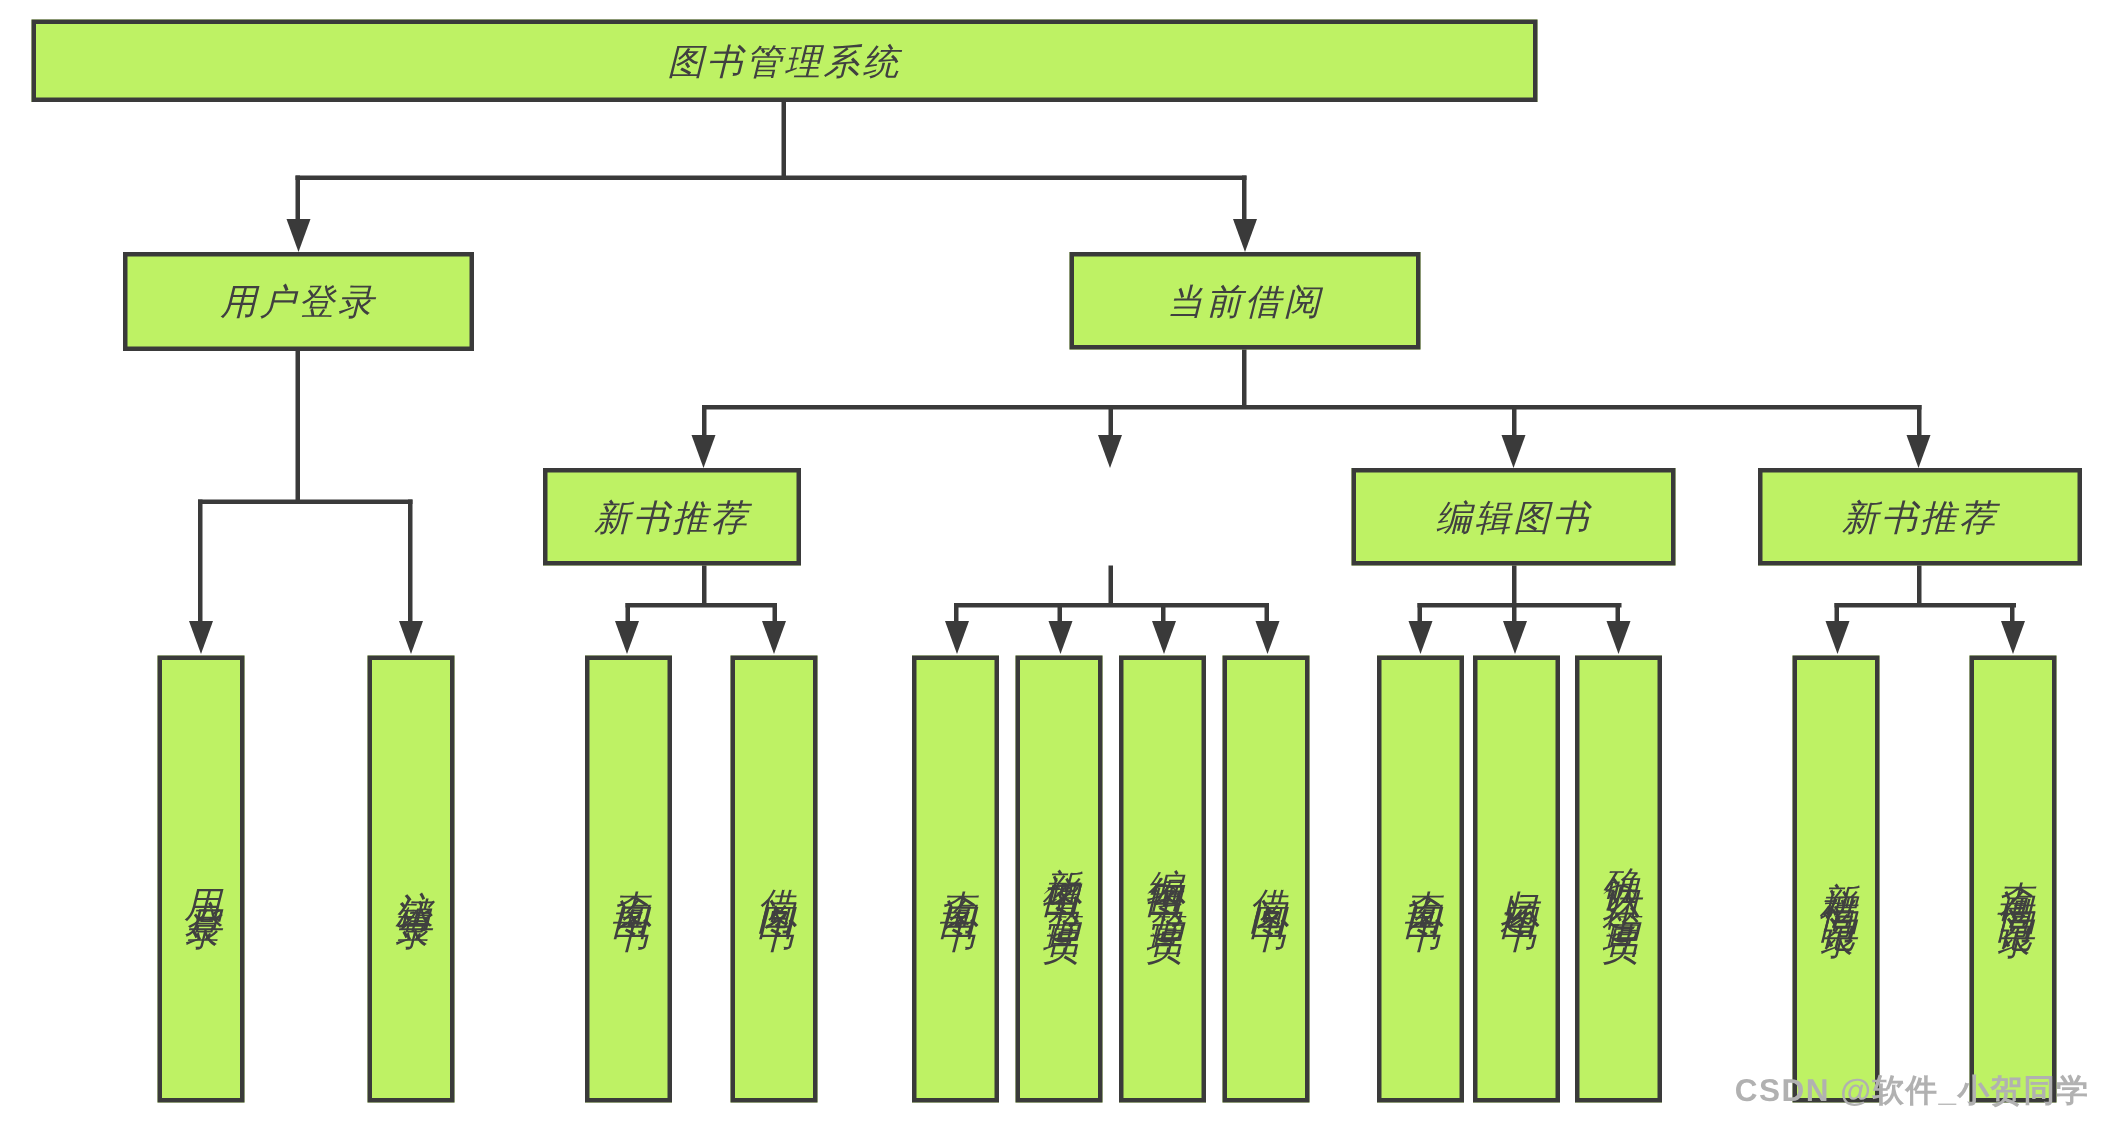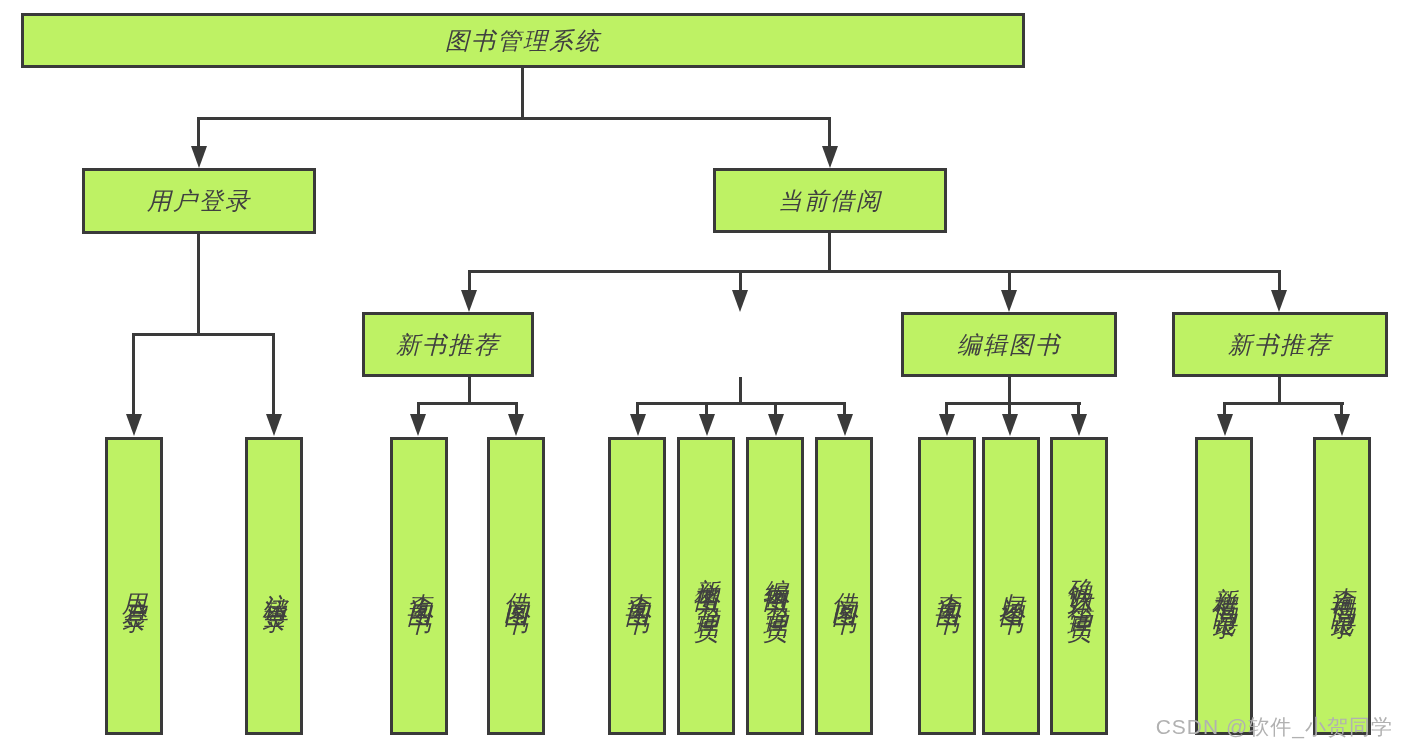--- a/index.html
+++ b/index.html
@@ -46,20 +46,21 @@
   }
   .watermark {
     position: absolute;
     right: 12px;
     bottom: 6px;
     font-size: 21px;
     letter-spacing: 1px;
     color: #b1b1b1;
     white-space: nowrap;
     z-index: 5;
+    font-weight: bold;
   }
 </style>
 </head>
 <body>
 
 <div class="canvas">
 
   <div class="node h" style="left:21px;top:13px;width:1004px;height:55px">
     <span>图书管理系统</span>
   </div>

